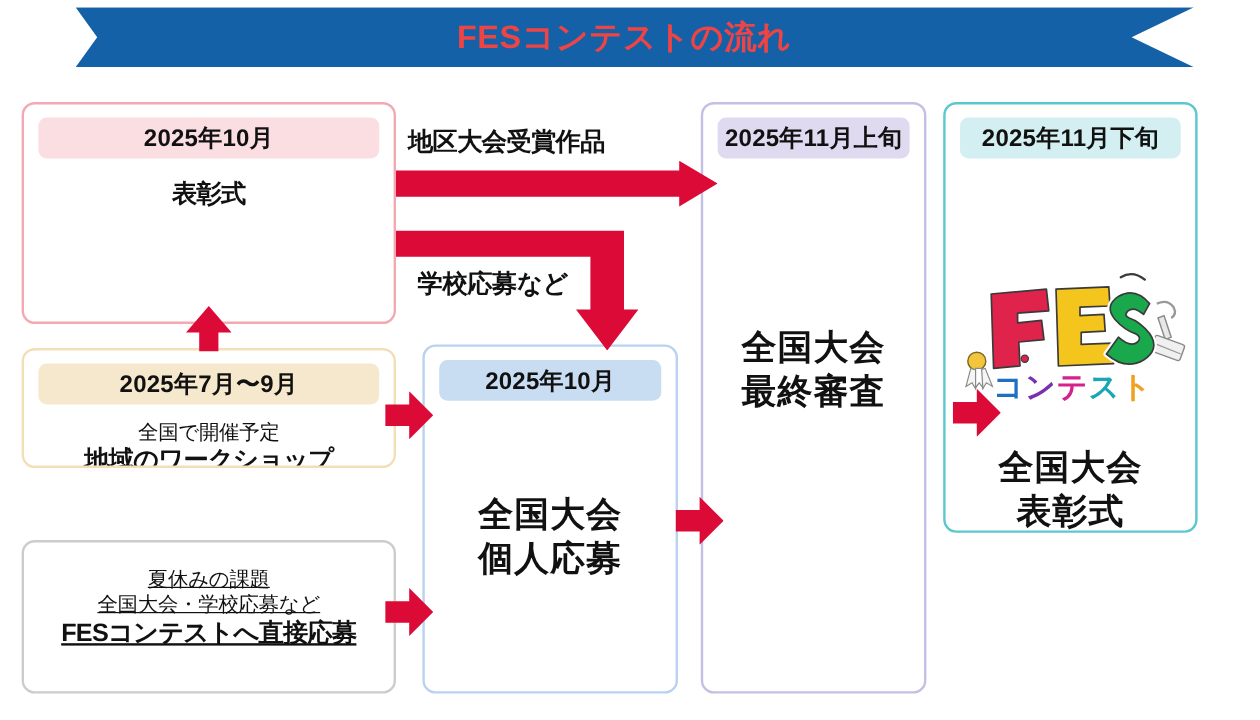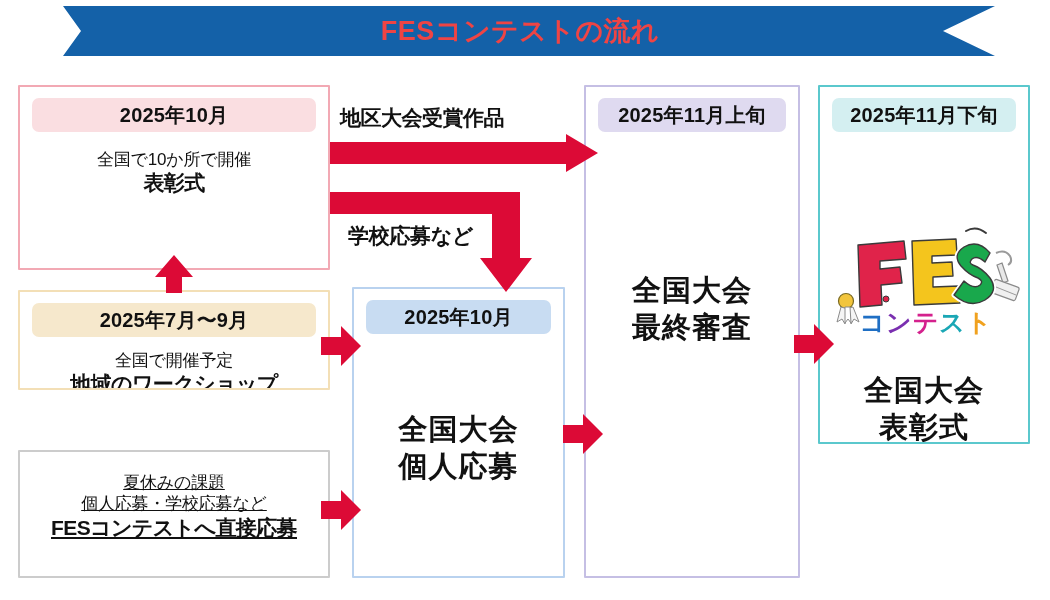--- a/index.html
+++ b/index.html
@@ -42,21 +42,21 @@
     font-size: 27px;
     font-weight: bold;
     letter-spacing: 0.5px;
     white-space: nowrap;
   }
 
   
   .card {
     position: absolute;
     background: #ffffff;
-    border-radius: 1px;
+    border-radius: 11px;
     border-style: solid;
     border-width: 2px;
     box-sizing: border-box;
     overflow: hidden;
   }
   .pill {
     position: absolute;
     left: 12px;
     right: 12px;
     top: 11px;
@@ -94,22 +94,22 @@
     font-weight: bold;
     letter-spacing: 1px;
     white-space: nowrap;
   }
 
   
   #card-regional      { left: 18px;  top: 85px;  width: 312px; height: 185px; border-color: #f2a9b4; }
   #card-workshop      { left: 18px;  top: 290px; width: 312px; height: 100px; border-color: #f3dfb6; }
   #card-direct        { left: 18px;  top: 450px; width: 312px; height: 128px; border-color: #cccccc; }
   #card-first-review  { left: 352px; top: 287px; width: 213px; height: 291px; border-color: #b9d2ef; }
-  #card-final-review  { left: 584px; top: 85px;  width: 216px; height: 493px; border-color: #c5bfe4; }
-  #card-ceremony      { left: 818px; top: 85px;  width: 212px; height: 359px; border-color: #5bc8cd; }
+  #card-final-review  { left: 584px; top: 85px;  width: 188px; height: 493px; border-color: #c5bfe4; }
+  #card-ceremony      { left: 786px; top: 85px;  width: 212px; height: 359px; border-color: #5bc8cd; }
 
   #pill-regional     { background: #fadee1; }
   #pill-workshop     { background: #f6e8cc; }
   #pill-first-review { background: #c8dcf2; }
   #pill-final-review { background: #dfdaf0; }
   #pill-ceremony     { background: #d4eff1; }
 
   
   #body-regional     { top: 62px; }
   #body-workshop     { top: 58px; }
@@ -166,37 +166,36 @@
 <body>
 
 <div id="banner-wrap">
   <div id="banner-shape"></div>
   <div id="banner-title">FESコンテストの流れ</div>
 </div>
 
 <div class="card" id="card-regional">
   <div class="pill" id="pill-regional">2025年10月</div>
   <div class="card-body" id="body-regional">
-    <div class="sub-line">全国で10か所で開催</div>
     <div class="main-line">表彰式</div>
   </div>
 </div>
 
 <div class="card" id="card-workshop">
   <div class="pill" id="pill-workshop">2025年7月〜9月</div>
   <div class="card-body" id="body-workshop">
     <div class="sub-line">全国で開催予定</div>
     <div class="main-line">地域のワークショップ</div>
   </div>
 </div>
 
 <div class="card" id="card-direct">
   <div class="card-body" id="body-direct">
     <div class="sub-line">夏休みの課題</div>
-    <div class="sub-line">個人応募・学校応募など</div>
+    <div class="sub-line">全国大会・学校応募など</div>
     <div class="main-line">FESコンテストへ直接応募</div>
   </div>
 </div>
 
 <div class="card" id="card-first-review">
   <div class="pill" id="pill-first-review">2025年10月</div>
   <div class="card-body" id="body-first-review">
     <div class="big-line">全国大会</div>
     <div class="big-line">個人応募</div>
   </div>

